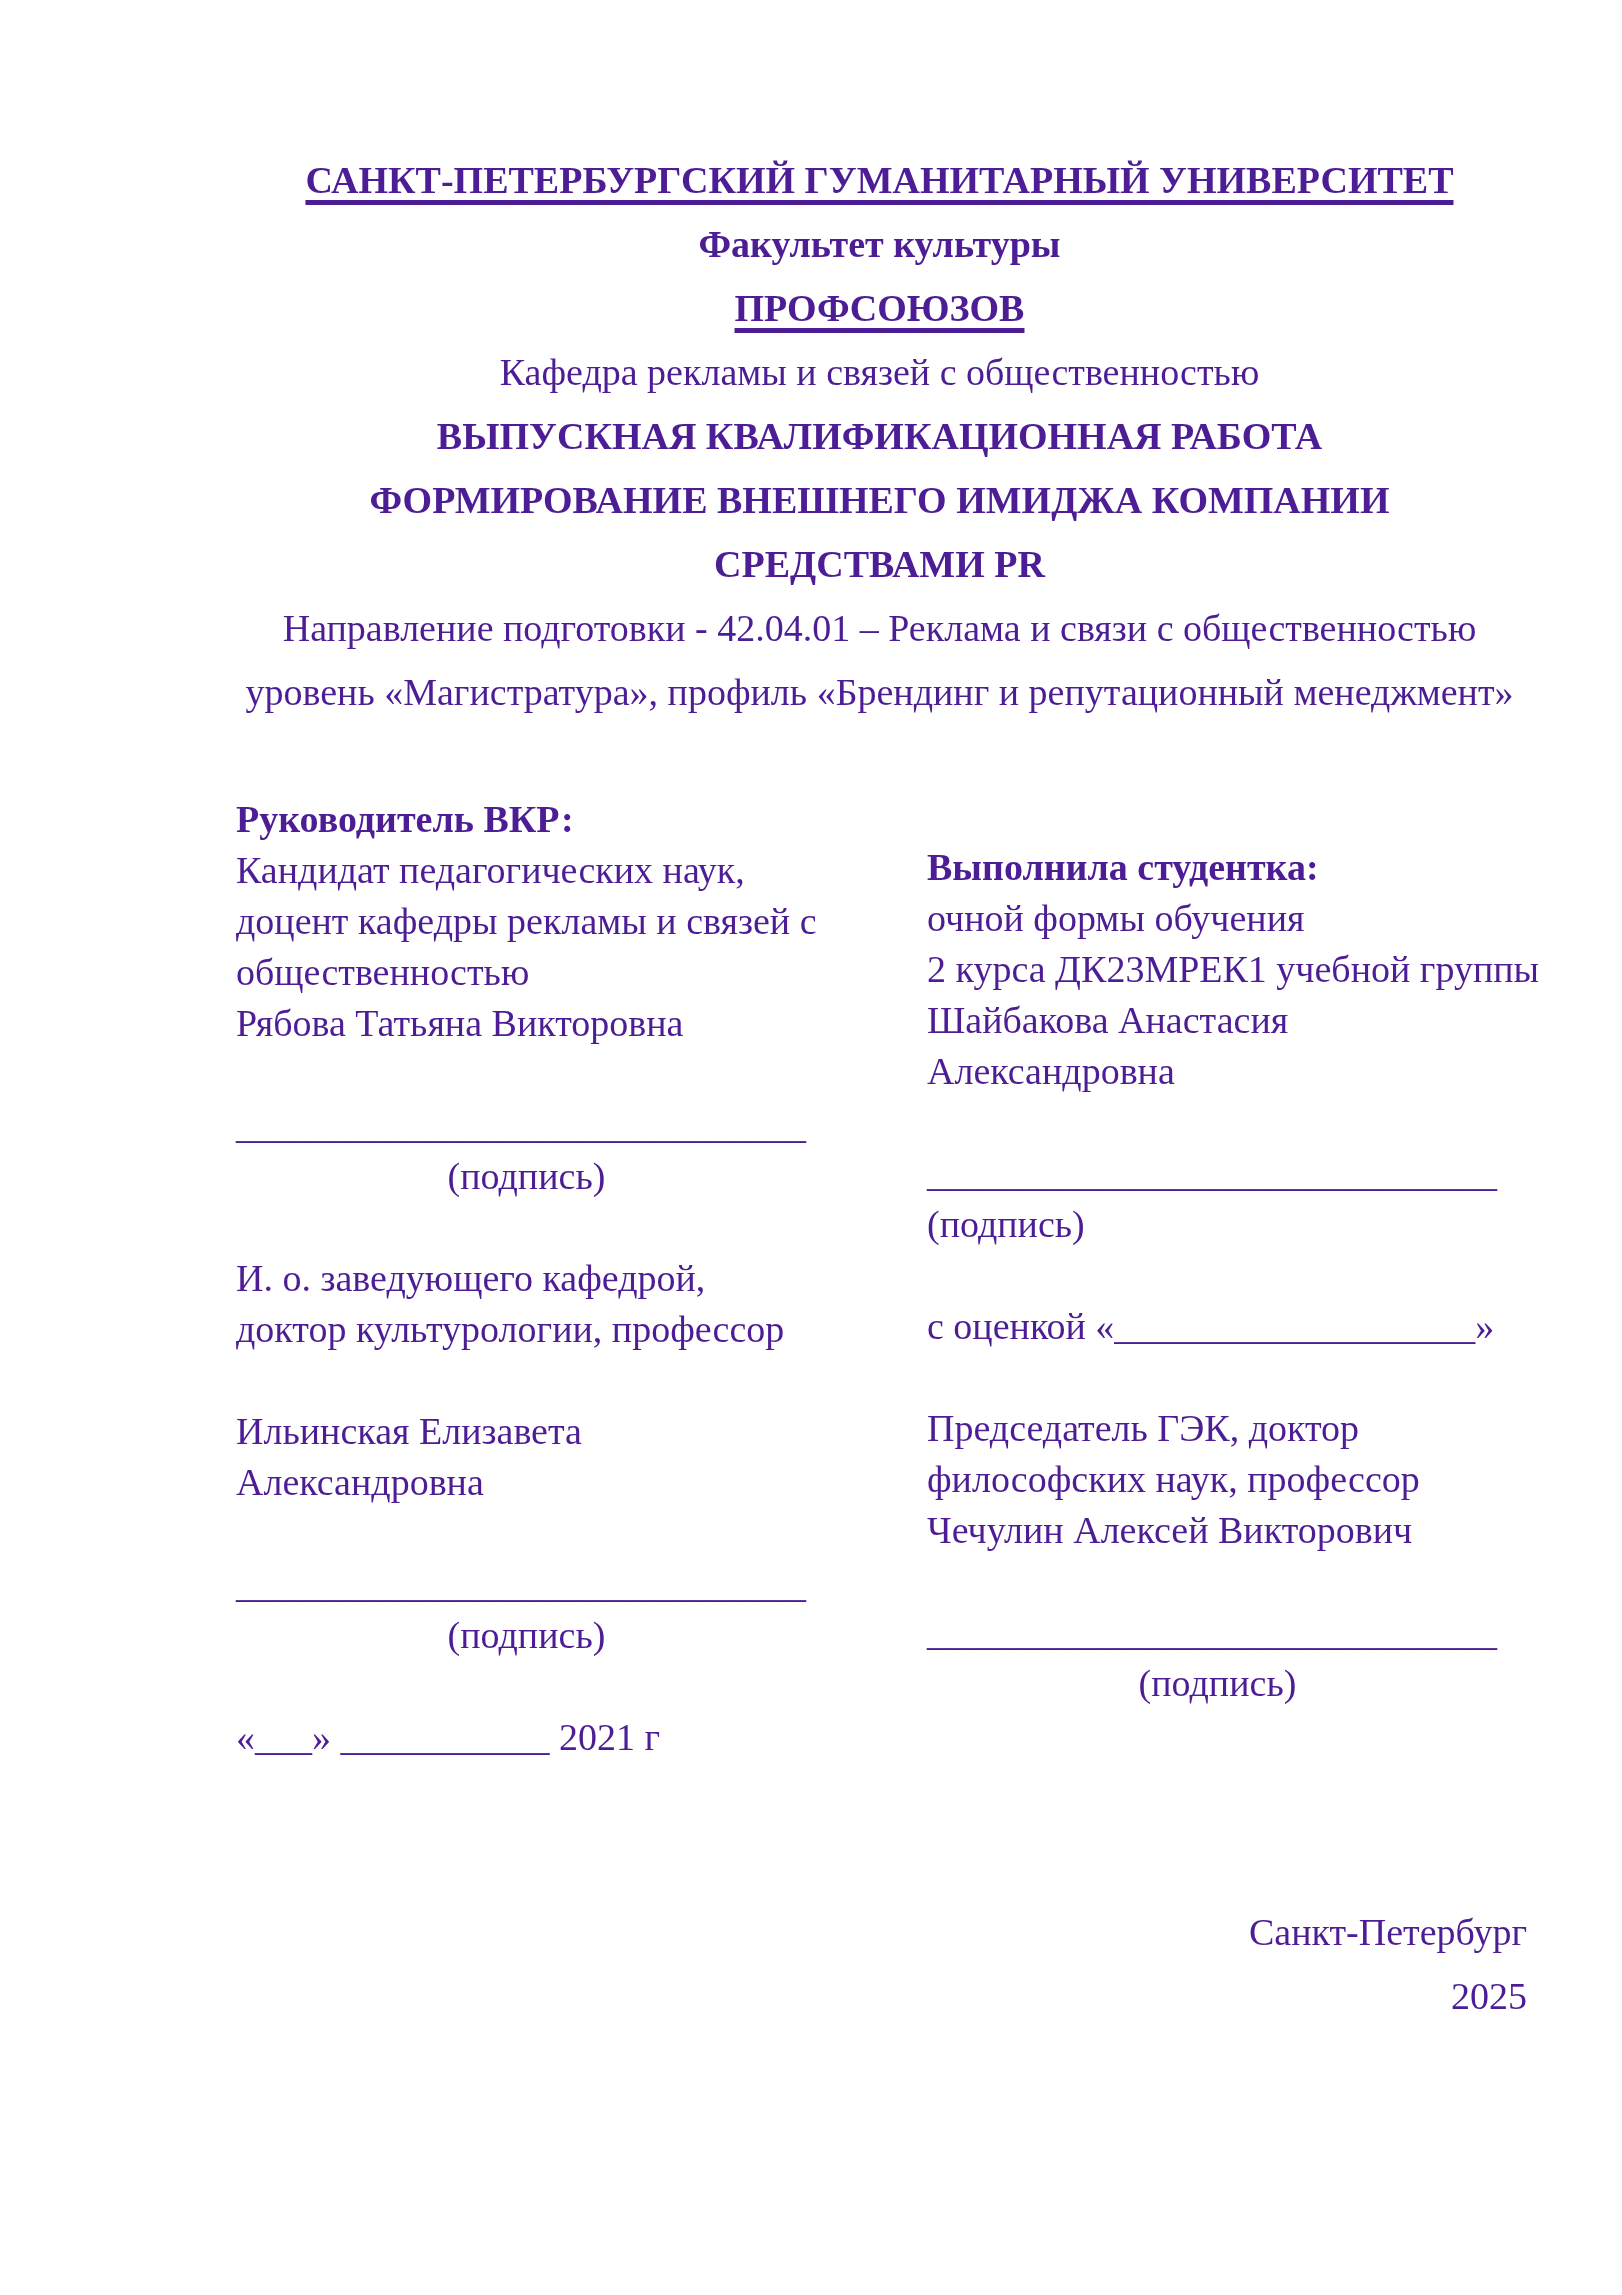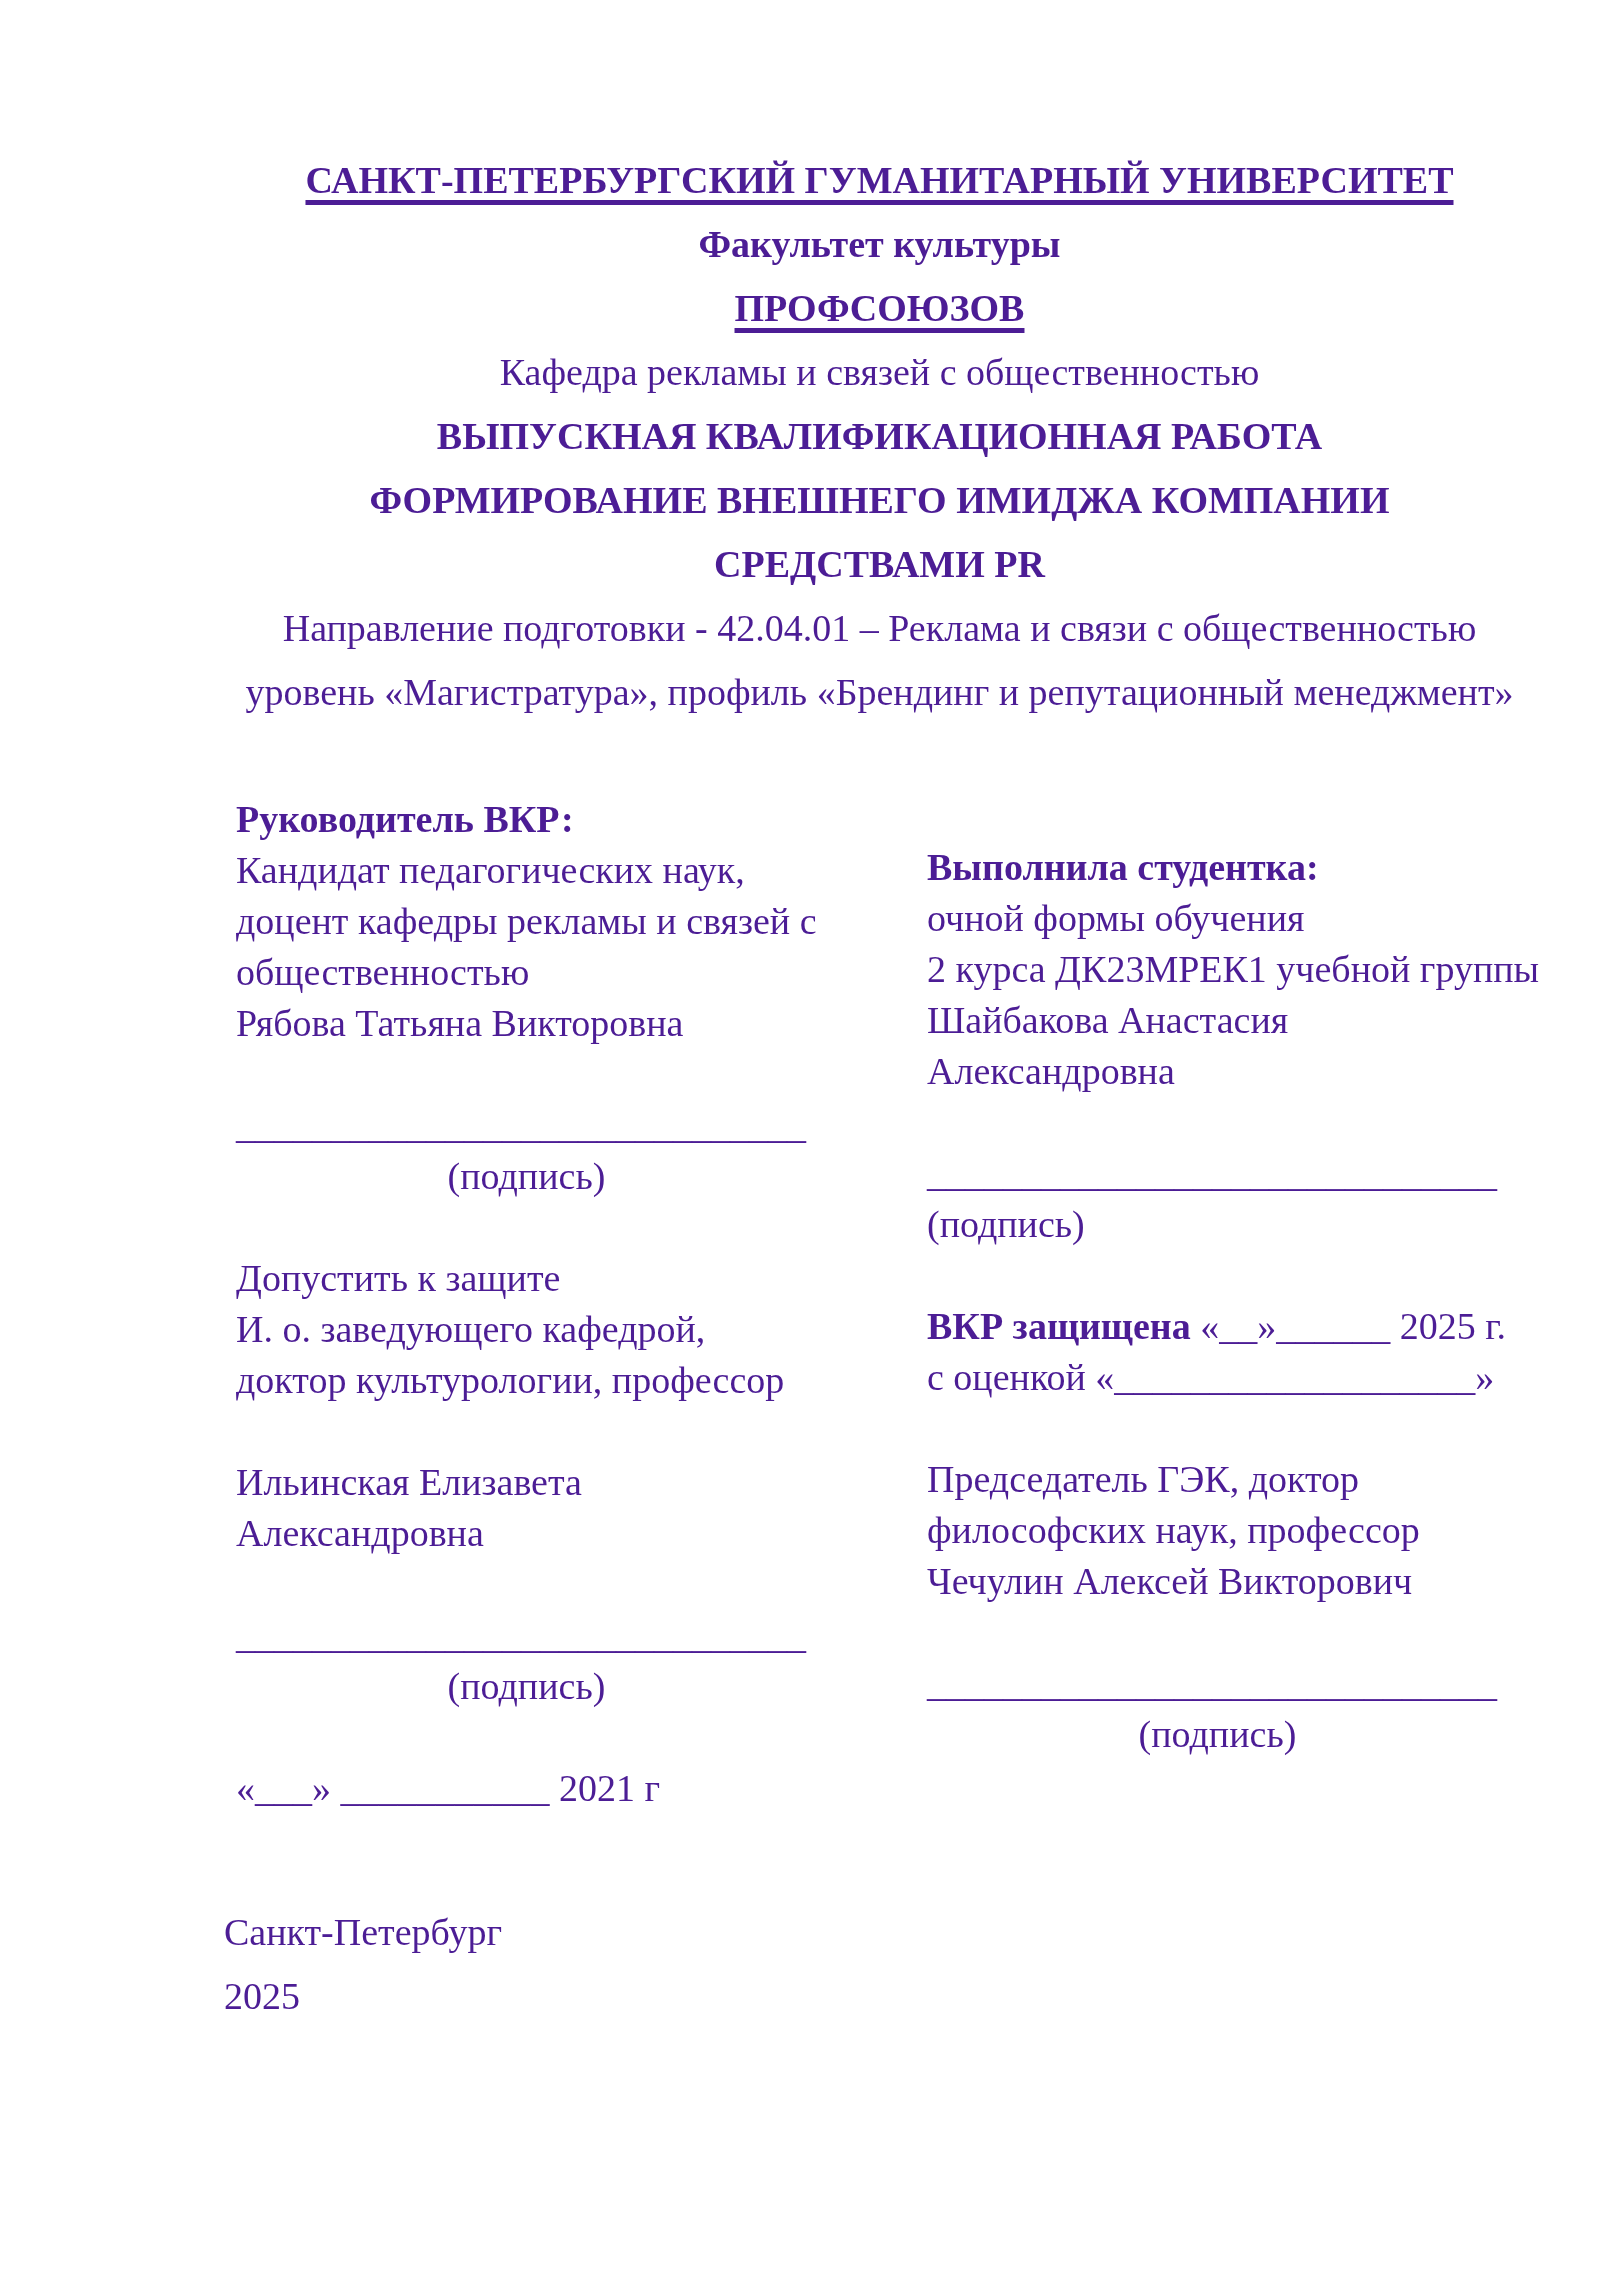--- a/index.html
+++ b/index.html
@@ -48,23 +48,23 @@
   .sigline {
     display: inline-block;
     letter-spacing: 0;
   }
   .cap-center { width: 581px; text-align: center; }
   .cap-left   { width: 581px; text-align: left; }
   
   .footer {
     position: absolute;
     top: 1900px;
-    left: 224px;
+    left: 240px;
     width: 1287px;
-    text-align: left;
+    text-align: right;
   }
   .footer .line { line-height: 64px; }
 </style>
 </head>
 <body>
 
 <div class="page">
 
   <div class="header">
     <div class="line bold uline">САНКТ-ПЕТЕРБУРГСКИЙ ГУМАНИТАРНЫЙ УНИВЕРСИТЕТ</div>
@@ -114,26 +114,20 @@
         </div>
       <div class="cr">
           <div class="cap-left">(подпись)</div>
         </div>
     </div>
     <div class="row">
       <div class="cl"></div>
       <div class="cr"></div>
     </div>
     <div class="row">
-      <div class="cl">Допустить к защите</div>
-      <div class="cr">
-        <span class="bold">ВКР защищена</span><span> «__»______ 2025 г.</span>
-      </div>
-    </div>
-    <div class="row">
       <div class="cl">И. о. заведующего кафедрой,</div>
       <div class="cr">с оценкой  «___________________»</div>
     </div>
     <div class="row">
       <div class="cl">доктор культурологии, профессор</div>
       <div class="cr"></div>
     </div>
     <div class="row">
       <div class="cl"></div>
       <div class="cr">Председатель ГЭК, доктор</div>

